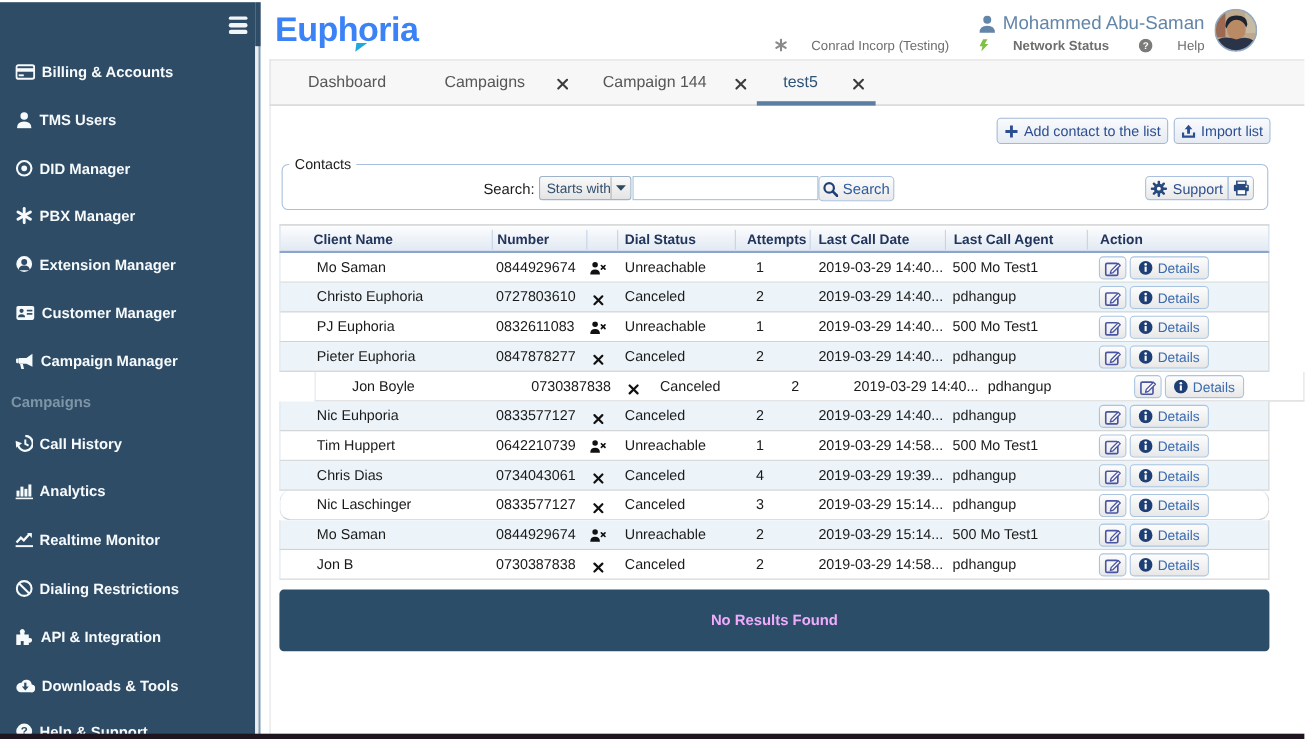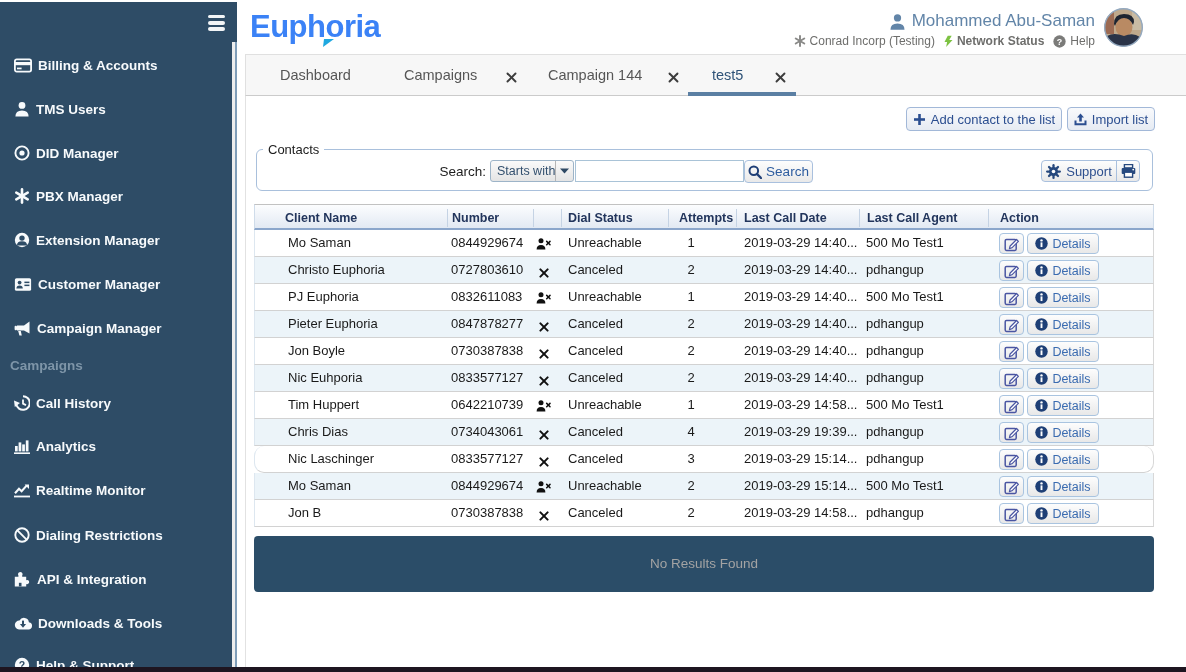--- a/index.html
+++ b/index.html
@@ -157,21 +157,21 @@
 <svg class="abs" style="left:322px; top:39px;" width="14" height="9">
     <polygon points="2,0 12,0 1,8" fill="#1fa8e0"></polygon>
   </svg>
 <div class="abs" style="right:91px; top:11px; display:flex; align-items:center; color:#6285a8; font-size:17px;">
 <svg width="17" height="17" viewBox="0 0 16 16" style="margin-right:6px;">
       <circle cx="8" cy="4.6" r="3.4" fill="#6285a8"></circle>
       <path d="M1.4 15.8 q0-6 6.6-6 q6.6 0 6.6 6 z" fill="#6285a8"></path>
     </svg>
 <span>Mohammed Abu-Saman</span>
   </div>
-<div class="abs" style="right:91px; top:34px; display:flex; align-items:center; color:#6e6e6c; font-size:12px; font-weight:700;">
+<div class="abs" style="right:91px; top:34px; display:flex; align-items:center; color:#6e6e6c; font-size:12px; font-weight:700;gap:18px;">
 <svg width="12" height="12" viewBox="0 0 16 16" style="margin-right:4px;">
       <g stroke="#8a8a88" stroke-width="2.6" stroke-linecap="round">
         <line x1="8" y1="1.4" x2="8" y2="14.6"></line>
         <line x1="2.3" y1="4.7" x2="13.7" y2="11.3"></line>
         <line x1="13.7" y1="4.7" x2="2.3" y2="11.3"></line>
       </g>
     </svg>
 <span style="font-weight:400;">Conrad Incorp (Testing)</span>
 <svg width="9" height="13" viewBox="0 0 11 14" style="margin:0 4px 0 9px;">
       <polygon points="4.6,0 0.6,7.6 3.8,7.6 2.6,13.6 10.4,5.2 6.4,5.2 9.4,0" fill="#7dc242"></polygon>
@@ -409,21 +409,21 @@
     </span>
 <span class="rbtn" style="left:772px; width:72px; color:#3a6bb0; font-size:12.5px;">
       <svg width="13" height="13" viewBox="0 0 15 15">
         <circle cx="7.5" cy="7.5" r="7.2" fill="#1e3f76"></circle>
         <rect x="6.4" y="6.2" width="2.2" height="5.4" fill="#fff"></rect>
         <circle cx="7.5" cy="3.9" r="1.4" fill="#fff"></circle>
       </svg>
       <span style="margin-left:4px;">Details</span>
     </span>
 </div>
-<div class="row" style="top:338px;">
+<div class="row" style="top:338px;margin-left:32px;">
 <span class="cell" style="left:33px;">Jon Boyle</span>
 <span class="cell" style="left:196px;">0730387838</span>
 <span class="abs" style="left:284px; top:9px;"><svg width="10" height="10" viewBox="0 0 10 10">
         <g stroke="#111" stroke-width="2" stroke-linecap="round">
           <line x1="1.4" y1="1.4" x2="8.6" y2="8.6"></line>
           <line x1="8.6" y1="1.4" x2="1.4" y2="8.6"></line>
         </g>
       </svg></span>
 <span class="cell" style="left:313px;">Canceled</span>
 <span class="cell" style="left:416px; width:40px; text-align:center;">2</span>
@@ -610,13 +610,13 @@
 <span class="rbtn" style="left:772px; width:72px; color:#3a6bb0; font-size:12.5px;">
       <svg width="13" height="13" viewBox="0 0 15 15">
         <circle cx="7.5" cy="7.5" r="7.2" fill="#1e3f76"></circle>
         <rect x="6.4" y="6.2" width="2.2" height="5.4" fill="#fff"></rect>
         <circle cx="7.5" cy="3.9" r="1.4" fill="#fff"></circle>
       </svg>
       <span style="margin-left:4px;">Details</span>
     </span>
 </div>
 <div class="abs" style="left:254px; top:536px; width:900px; height:56px; background:#2b4d68; border-radius:4px;
- color:#a3a3a3; font-size:13.5px; font-weight:400; text-align:center; line-height:56px;">No Results Found</div>
+ color:#f0abfc; font-size:13.5px; font-weight:700; text-align:center; line-height:56px;">No Results Found</div>
 <div class="abs" style="left:0; top:667px; width:1186px; height:5px; background:#1e1520;"></div>
 </body></html>

